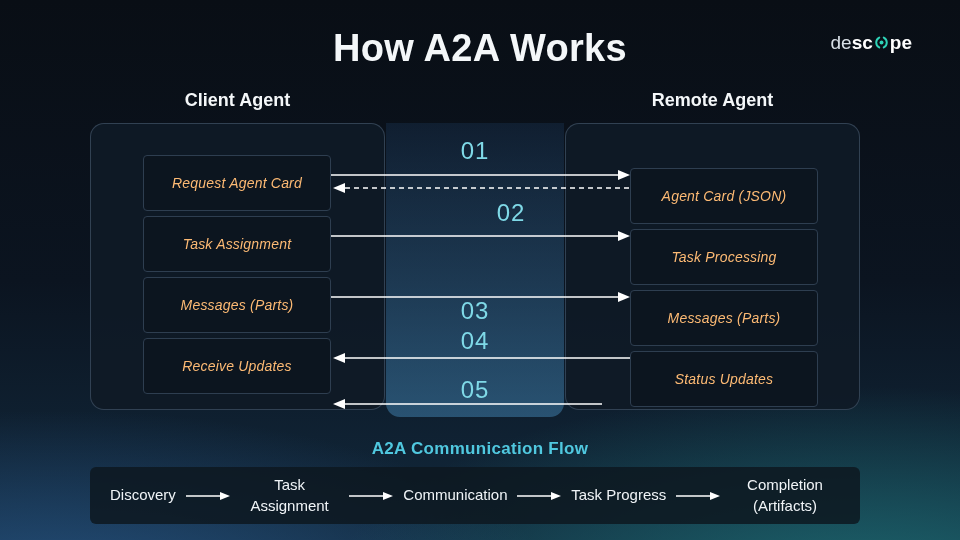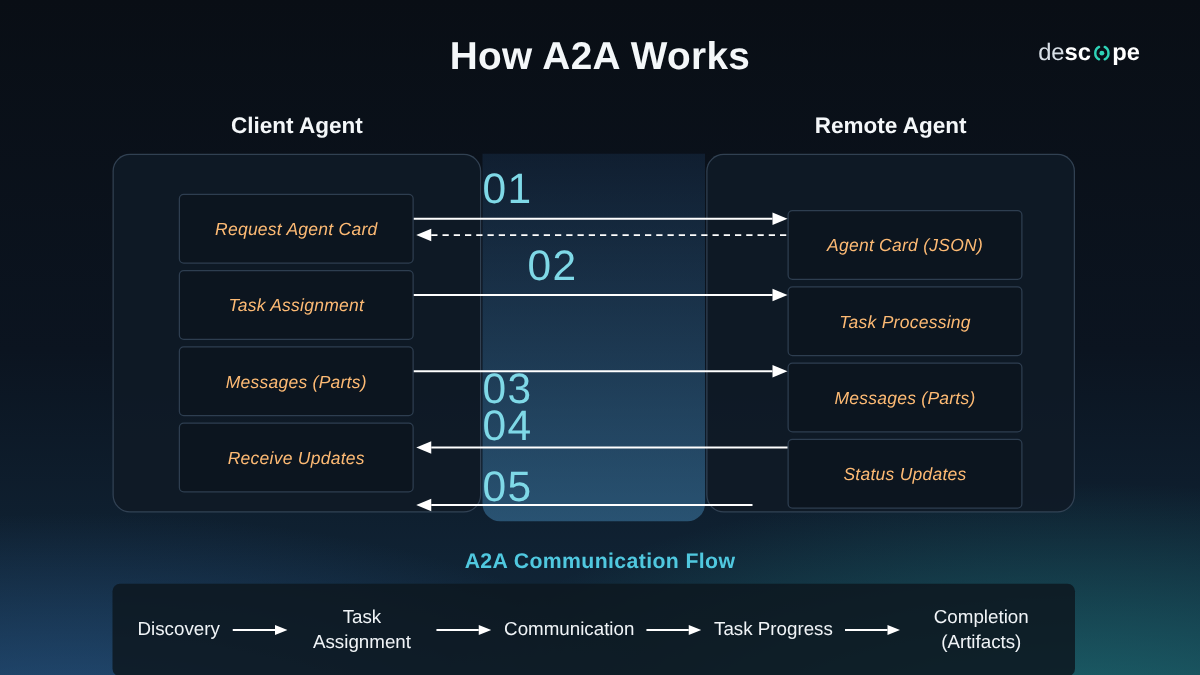--- a/index.html
+++ b/index.html
@@ -6,21 +6,21 @@
   .slide{
     position:relative;width:960px;height:540px;overflow:hidden;
     font-family:"Liberation Sans",sans-serif;color:#f2f5f8;
     background:
       radial-gradient(90% 62% at 90% 110%, rgba(31,118,122,0.80) 0%, rgba(31,118,122,0) 62%),
       radial-gradient(85% 58% at 6% 112%, rgba(44,94,148,0.75) 0%, rgba(44,94,148,0) 62%),
       linear-gradient(180deg,#090e15 0%, #0b1420 52%, #122a3e 100%);
   }
   .page-title{
     position:absolute;top:27px;left:0;width:100%;text-align:center;
-    font-size:31px;font-weight:700;letter-spacing:.3px;color:#f4f7f9;
+    font-size:38px;font-weight:700;letter-spacing:.3px;color:#f4f7f9;
   }
   .logo{position:absolute;top:33px;right:48px;display:flex;align-items:center;font-size:19px;line-height:19px;}
   .logo .lt{font-weight:300;color:#d9e0e7;}
   .logo .hb{font-weight:700;color:#ffffff;}
   .logo svg{margin:0 1px;display:block;}
   .col-header{position:absolute;top:90px;width:295px;text-align:center;font-size:18px;font-weight:700;color:#f4f7f9;}
   .col-header.client{left:90px;}
   .col-header.remote{left:565px;}
   .panel{
     position:absolute;top:123px;width:295px;height:287px;border-radius:14px;
@@ -37,31 +37,31 @@
   .node{
     position:absolute;width:188px;height:56px;border-radius:4px;
     background:#0c151f;border:1px solid #2e3e50;box-sizing:border-box;
     display:flex;align-items:center;justify-content:center;
     font-size:14px;color:#fdba74;letter-spacing:.2px;font-style:italic;
   }
   .node.c{left:143px;}
   .node.r{left:630px;margin-top:13px;}
   .y1{top:155px;} .y2{top:216px;} .y3{top:277px;} .y4{top:338px;}
   .stepnum{
-    position:absolute;left:386px;width:178px;
-    font-size:34px;line-height:28px;font-weight:400;letter-spacing:1px;color:#7fd9e7;
+    position:absolute;left:386px;width:178px;text-align:center;
+    font-size:24px;line-height:28px;font-weight:400;letter-spacing:1px;color:#7fd9e7;
   }
   .s1{top:137px;} .s2{top:199px;padding-left:36px;} .s3{top:263px;margin-top:34px;} .s4{top:327px;} .s5{top:376px;}
   .arrows{position:absolute;left:0;top:0;width:960px;height:540px;pointer-events:none;}
   .flow-title{
     position:absolute;top:439px;left:0;width:100%;text-align:center;
     font-size:17px;font-weight:700;color:#50c8df;letter-spacing:.3px;
   }
   .flow-bar{
-    position:absolute;left:90px;top:467px;width:770px;height:74px;border-radius:6px;
+    position:absolute;left:90px;top:467px;width:770px;height:57px;border-radius:6px;
     background:rgba(13,23,32,0.85);box-sizing:border-box;
     display:flex;align-items:center;justify-content:space-between;padding:0 20px;
   }
   .flow-item{font-size:15px;color:#f0f4f7;text-align:center;line-height:1.35;}
   .flow-item.wrap-task{width:100px;}
   .flow-item.wrap-comp{width:110px;}
   .flow-arrow{flex:0 0 auto;display:block;}
 </style>
 </head>
 <body>

